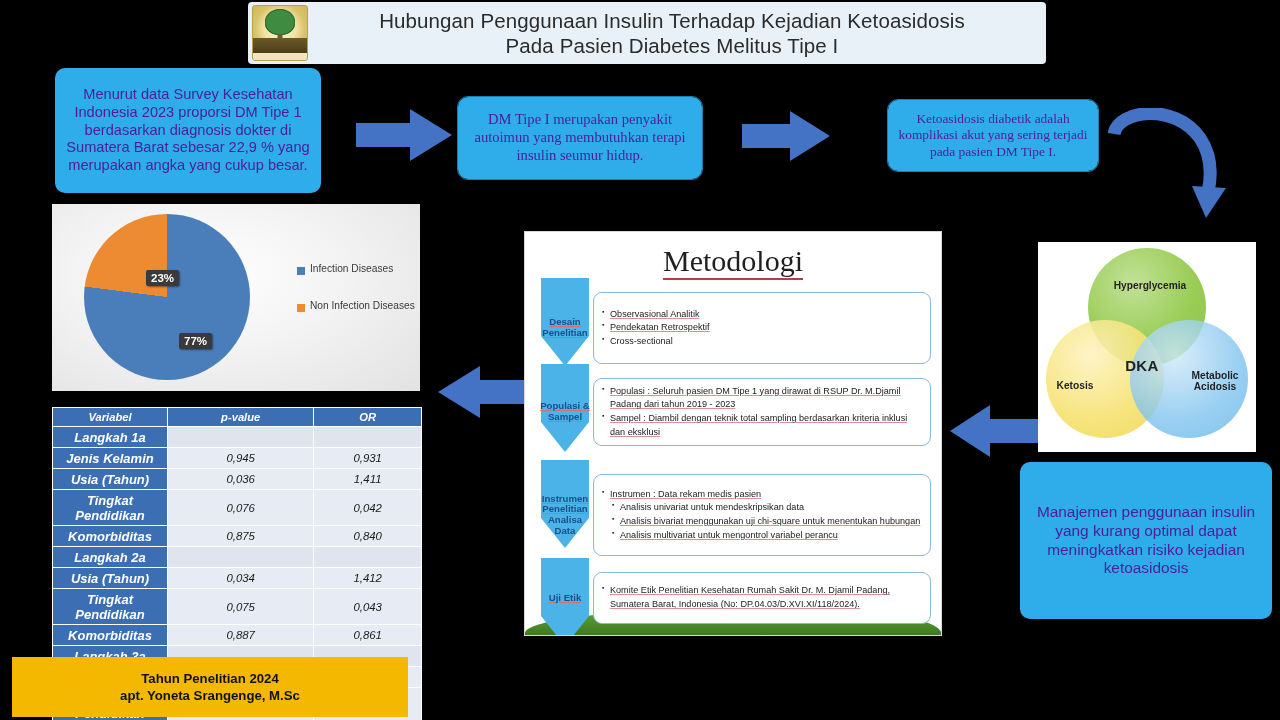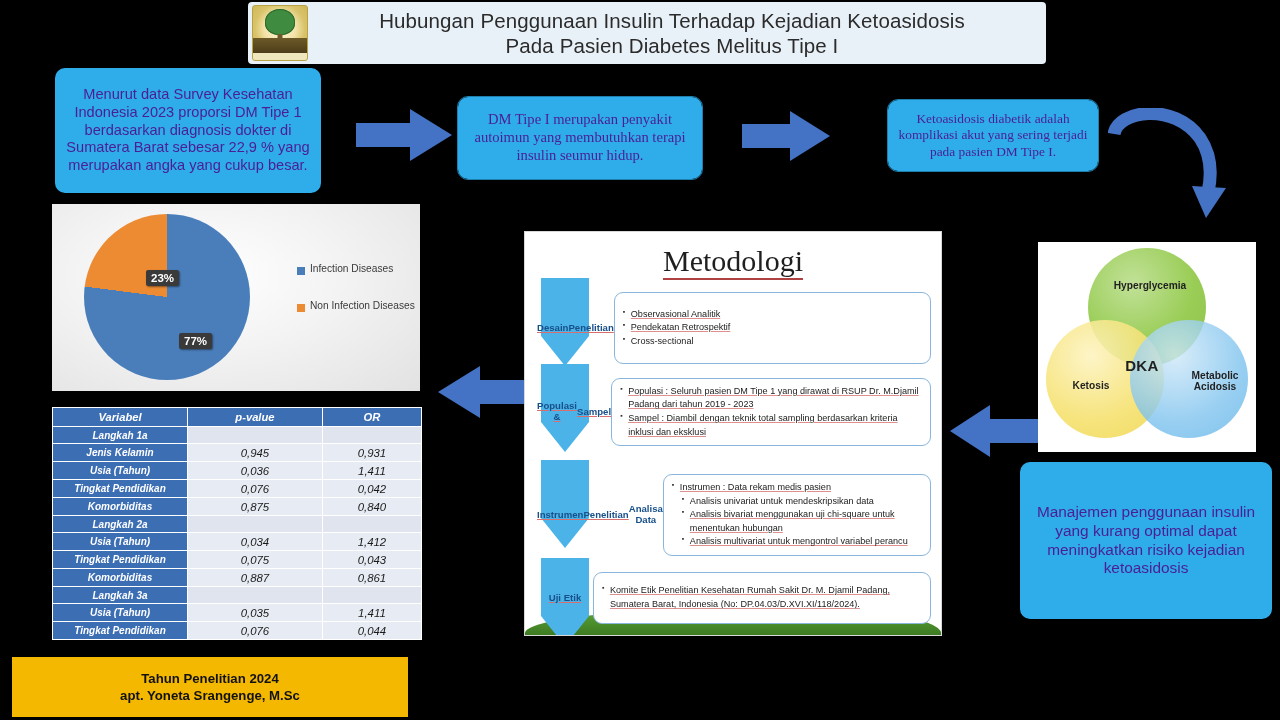--- a/index.html
+++ b/index.html
@@ -108,21 +108,21 @@
     border-collapse: collapse; font-size: 11px;
     background: #b91c1c;
     font-style: italic;
   }
   #results-table th {
     background: #3c6eb4; color: #fff; font-weight: bold; font-size: 11.2px;
     padding: 3px 0; text-align: center; border: 1px solid #ffffff;
   }
   #results-table td { padding: 2.5px 0; text-align: center; border: 1px solid #ffffff; }
   #results-table td.varname {
-    background: #3c6eb4; color: #fff; font-weight: bold; width: 135px; font-size: 10px;
+    background: #3c6eb4; color: #fff; font-weight: bold; width: 115px; font-size: 13px;
   }
   #results-table td.val { background: #e7ebf3; color: #1a1a1a; font-size: 11.4px; }
   #results-table tr.group td.val { background: #dfe4ef; }
 
   
   #footer-box {
     position: absolute; left: 12px; top: 657px; width: 396px; height: 60px;
     background: #F5B800; color: #111;
     font-size: 13.2px; font-weight: bold; line-height: 1.3;
     display: flex; flex-direction: column; align-items: center; justify-content: center;
@@ -148,21 +148,21 @@
   #met-title span { border-bottom: 2px solid #b04141; padding-bottom: 1px; }
   .met-row { position: absolute; left: 12px; width: 394px; display: flex; align-items: stretch; }
   #met-row-0 { top: 60px;  height: 72px; }
   #met-row-1 { top: 146px; height: 68px; }
   #met-row-2 { top: 242px; height: 82px; }
   #met-row-3 { top: 340px; height: 52px; }
 
   .met-chevron {
     position: relative; flex: 0 0 56px; color: #17508a;
     font-size: 9.6px; font-weight: bold; text-align: center;
-    display: flex; flex-direction: row; align-items: center; justify-content: center;
+    display: flex; flex-direction: column; align-items: center; justify-content: center;
     line-height: 1.12; z-index: 2;
   }
   .met-chevron::before {
     content: ""; position: absolute; left: 4px; top: -14px; width: 48px; height: 88px;
     background: #4bb3e8; z-index: -1;
     clip-path: polygon(0% 0%, 100% 0%, 100% 66%, 50% 100%, 0% 66%);
   }
   .met-chevron u { text-decoration: underline; text-decoration-color: #d86f6f; }
   .met-body {
     flex: 1; border: 1px solid #8ab6dd; border-radius: 9px; background: #fff;
@@ -192,21 +192,21 @@
     background: radial-gradient(circle at 38% 30%, #fdf3c0 0%, #f5e06a 60%, #efd64e 100%);
     opacity: .88;
   }
   #venn-right {
     left: 92px; top: 78px;
     background: radial-gradient(circle at 38% 30%, #cfe8f8 0%, #7fc3ee 60%, #5fb4e8 100%);
     opacity: .80;
   }
   .venn-label { position: absolute; font-size: 10.2px; font-weight: bold; color: #1f1f1f; text-align: center; line-height: 1.12; }
   #venn-label-top   { left: 66px;  top: 38px; width: 92px; }
-  #venn-label-left  { left: 22px;   top: 138px; width: 62px; text-align: center; }
+  #venn-label-left  { left: 6px;   top: 138px; width: 62px; text-align: center; }
   #venn-label-right { left: 140px; top: 128px; width: 74px; }
   #venn-label-center{ left: 66px;  top: 116px; width: 76px; font-size: 15px; letter-spacing: .4px; }
 </style>
 </head>
 <body>
 
 <div id="poster">
 
   <div class="title-banner">
     <div class="title-logo">

